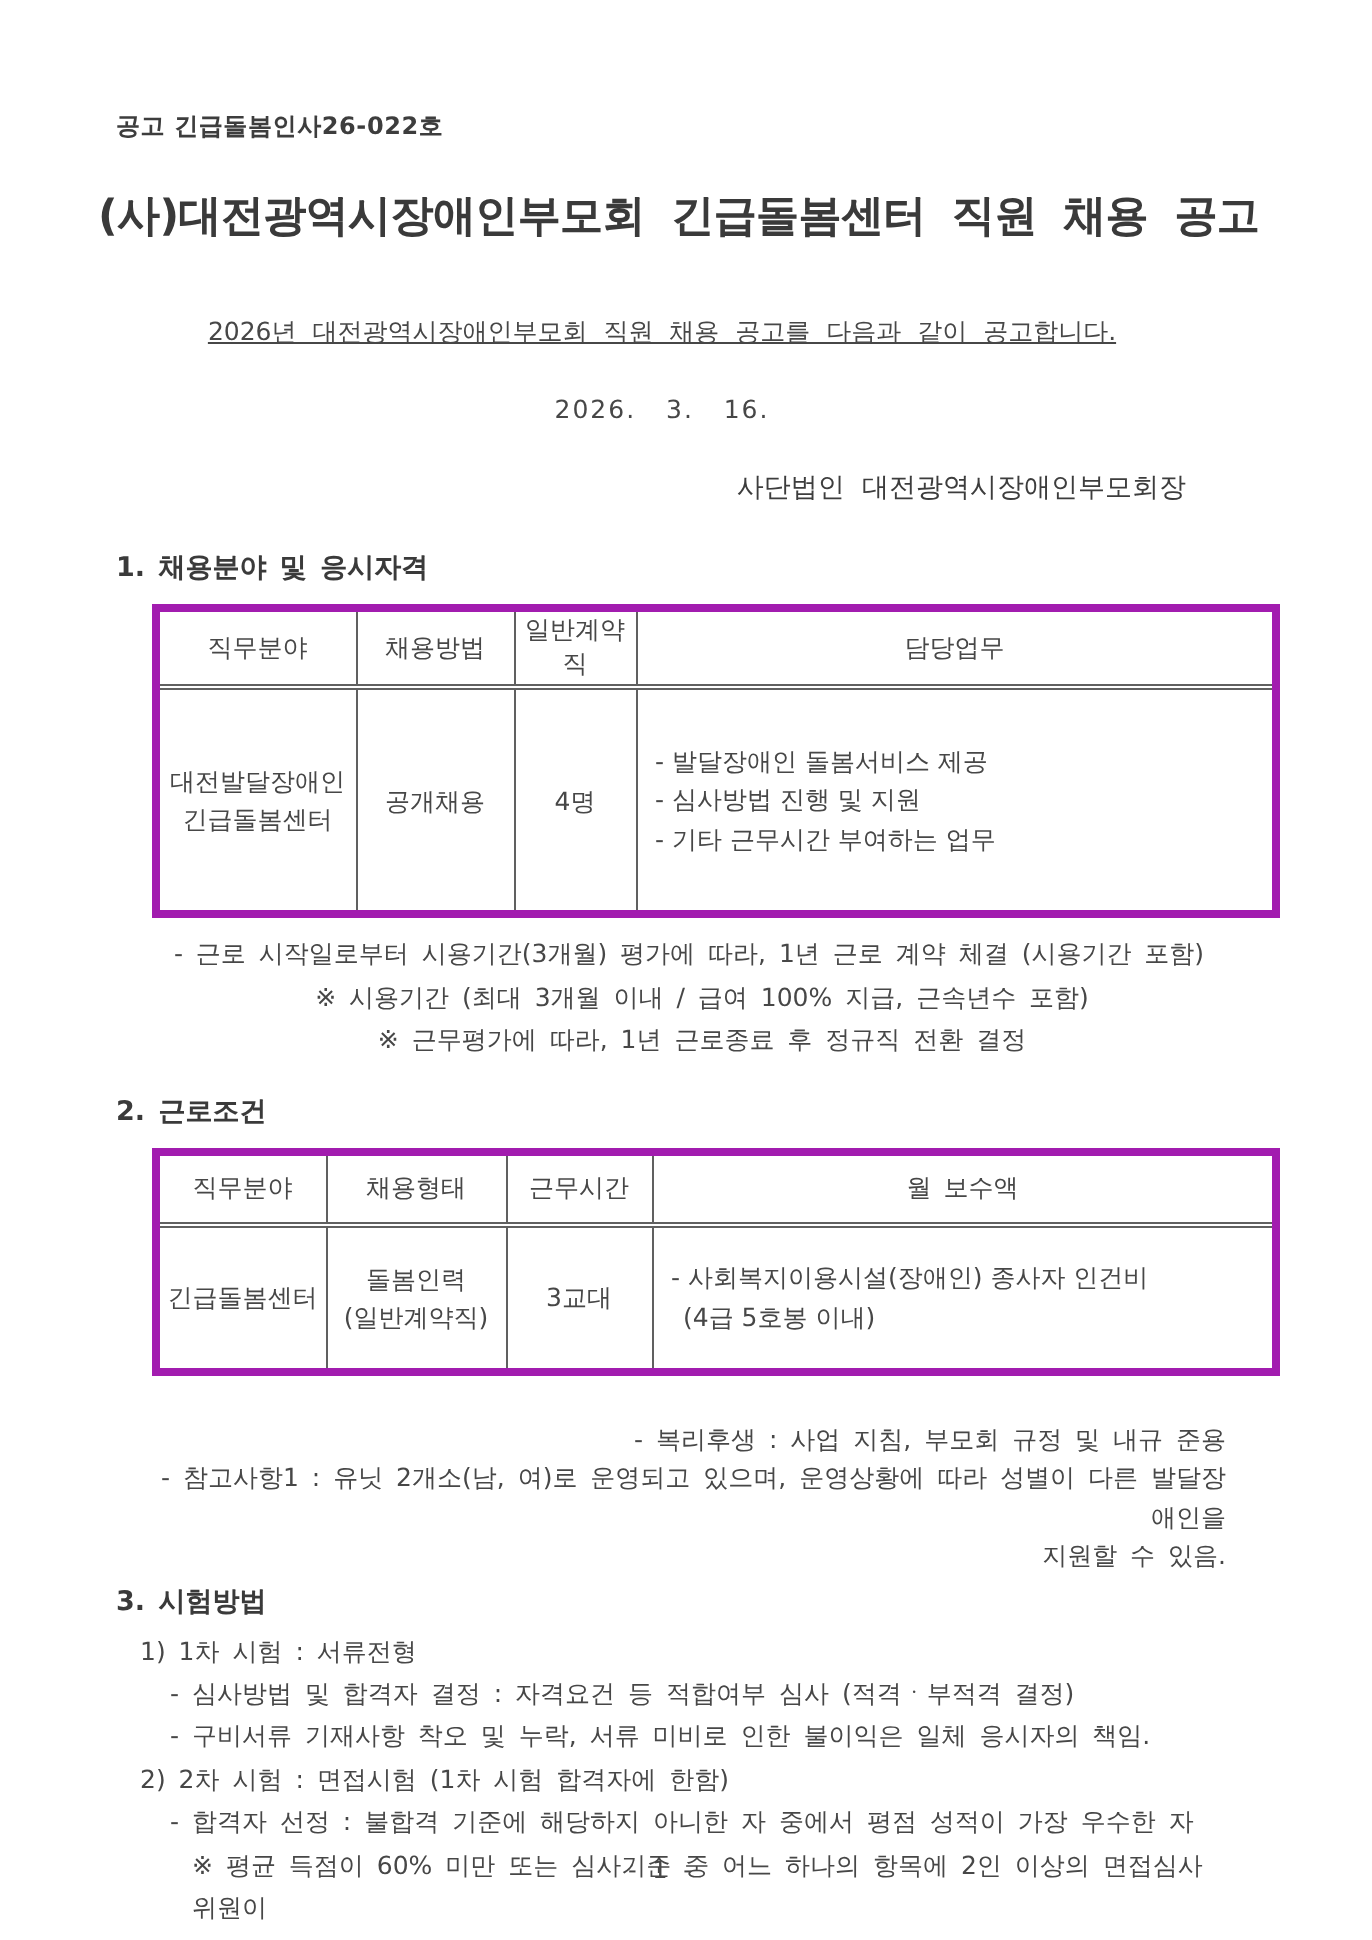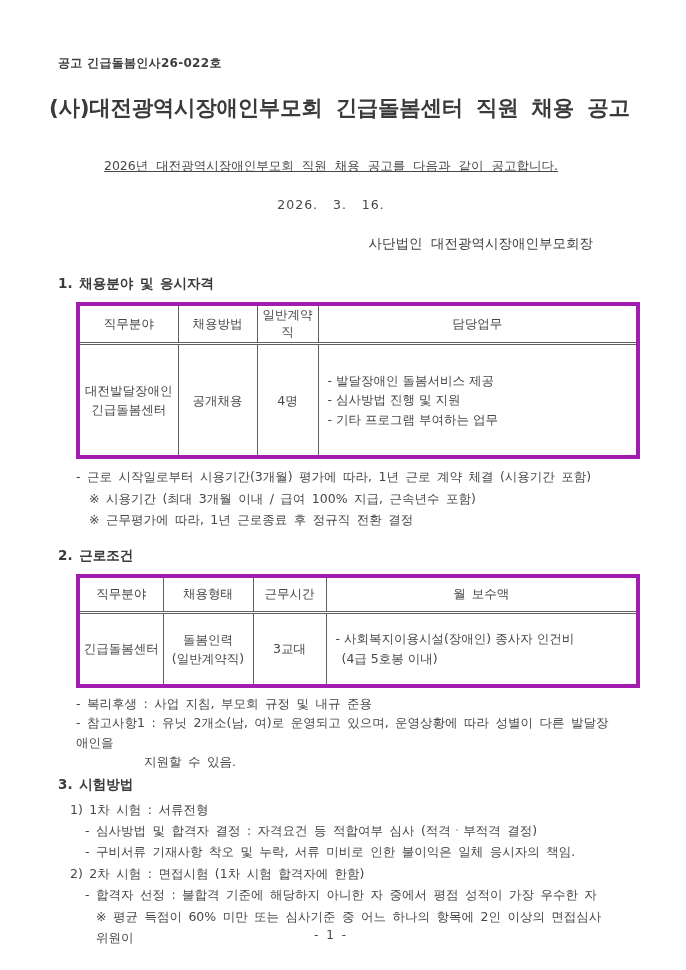--- a/index.html
+++ b/index.html
@@ -32,22 +32,22 @@
   th, td { border: 1px solid #606060; font-size: 12.5px; vertical-align: middle; overflow: hidden; }
   th { height: 31px; font-weight: normal; text-align: center; border-bottom: 3px double #606060; word-spacing: 2px; }
   .t1 td { height: 108px; }
   .t2 td { height: 68px; }
   td.ctr { text-align: center; line-height: 19px; }
   td.lft { text-align: left; padding: 0 4px 0 9px; line-height: 19.5px; }
   td.lft .sub-indent { padding-left: 6px; }
 
   .notes { margin-left: 27px; font-size: 12.5px; word-spacing: 2.5px; }
   #notes1 { margin-top: 7px; }
-  #notes1 .nline { line-height: 21.5px; }
-  #notes2 { margin-top: 6px; }
+  #notes1 .nline { line-height: 21.5px; text-align: center; }
+  #notes2 { margin-top: 22px; text-align: right; }
   #notes2 .nline { line-height: 19.5px; }
   .ind1 { padding-left: 13px; }
   .hang { padding-left: 68px; }
 
   .s3 { margin: 5px 0 0 21px; font-size: 12.5px; word-spacing: 2.5px; }
   .s3 .sline { line-height: 21.4px; }
   .lvl2 { padding-left: 15px; }
   .lvl3 { padding-left: 26px; }
 
   .footer { position: absolute; left: 0; bottom: 28px; width: 100%; text-align: center; font-size: 12px; letter-spacing: 2px; }
@@ -88,21 +88,21 @@
       <tr>
         <td class="ctr">
           <div>대전발달장애인</div>
           <div>긴급돌봄센터</div>
         </td>
         <td class="ctr">공개채용</td>
         <td class="ctr">4명</td>
         <td class="lft">
           <div>- 발달장애인 돌봄서비스 제공</div>
           <div>- 심사방법 진행 및 지원</div>
-          <div>- 기타 프로그램 부여하는 업무</div>
+          <div>- 기타 근무시간 부여하는 업무</div>
         </td>
       </tr>
     </tbody>
   </table>
 
   <div class="notes" id="notes1">
     <div class="nline">- 근로 시작일로부터 시용기간(3개월) 평가에 따라, 1년 근로 계약 체결 (시용기간 포함)</div>
     <div class="nline ind1">※ 시용기간 (최대 3개월 이내 / 급여 100% 지급, 근속년수 포함)</div>
     <div class="nline ind1">※ 근무평가에 따라, 1년 근로종료 후 정규직 전환 결정</div>
   </div>

